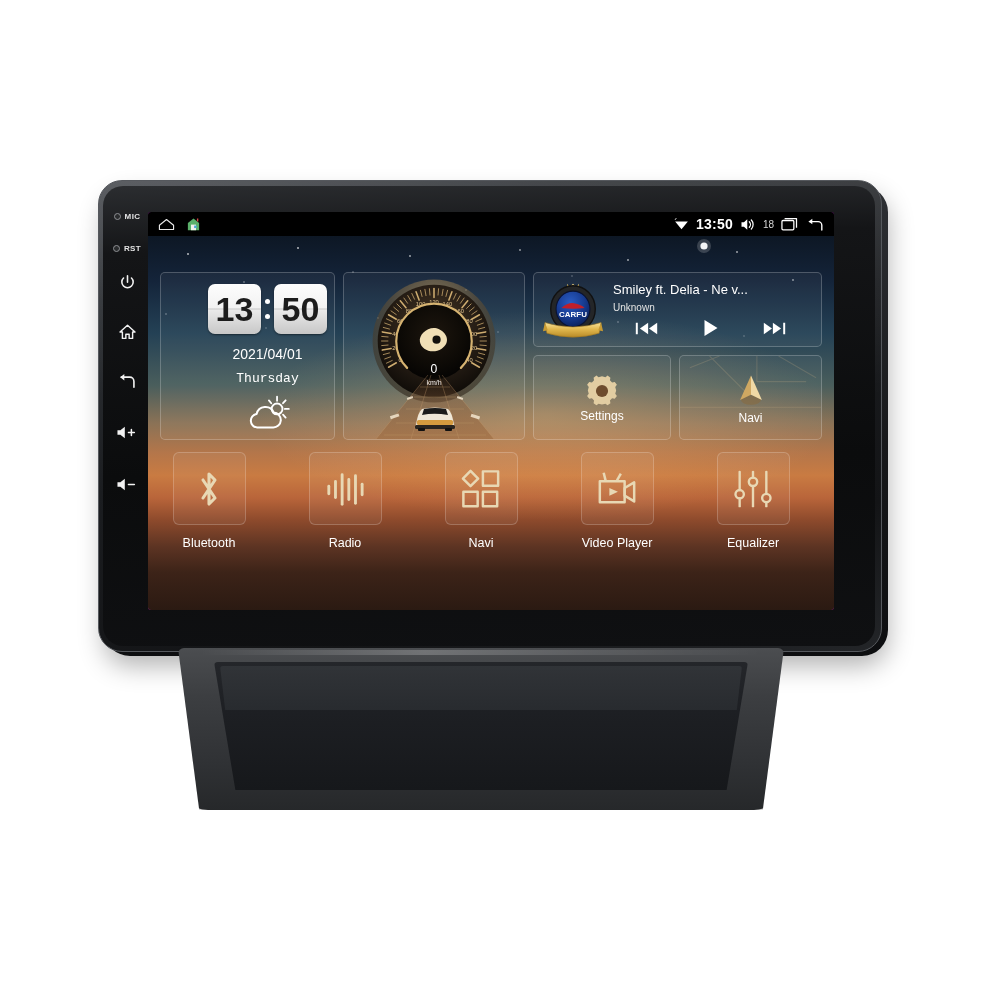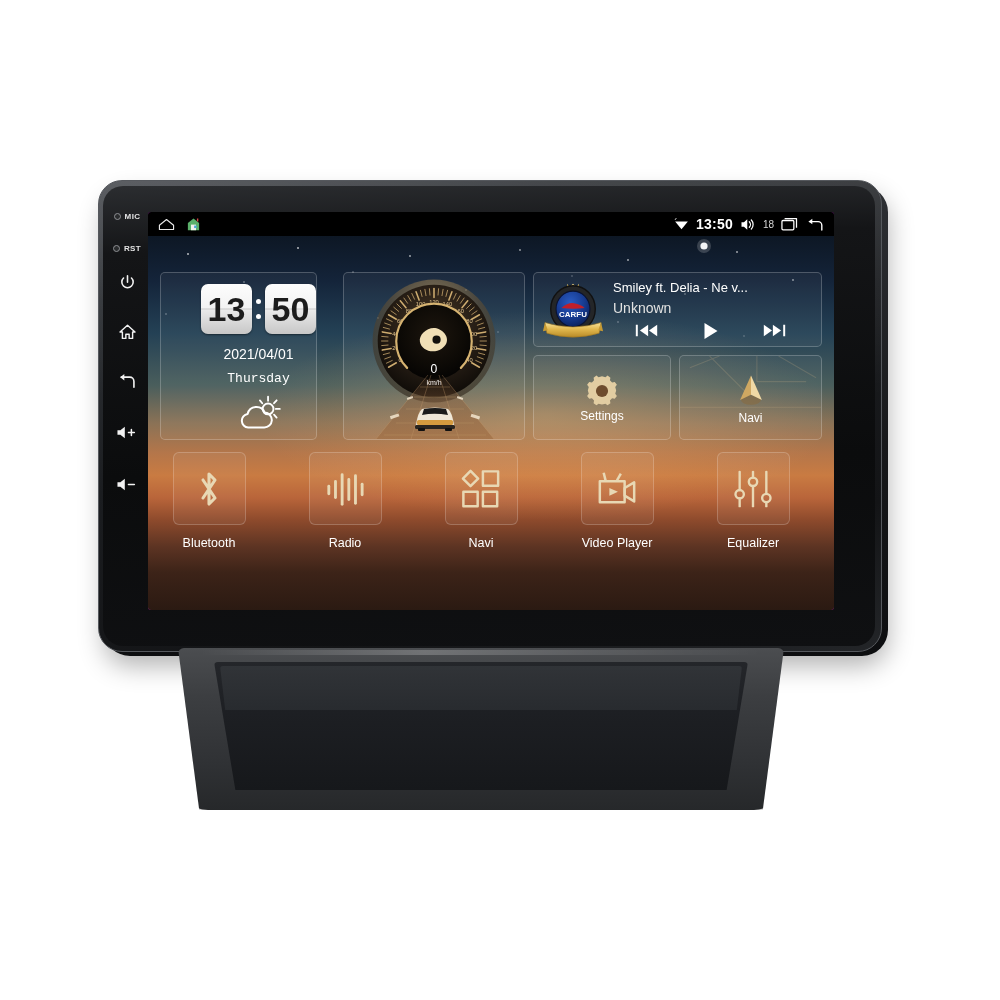--- a/index.html
+++ b/index.html
@@ -92,21 +92,21 @@
 
   
   .card{
     position:absolute;
     border:1px solid rgba(255,255,255,.22);
     border-radius:5px;
     background: rgba(255,255,255,.045);
   }
 
   
-  #w-clock{ left:12px; top:36px; width:157px; height:168px;padding-left:40px; }
+  #w-clock{ left:12px; top:36px; width:175px; height:168px;padding-left:40px; }
   .flip-wrap{ display:flex; align-items:center; justify-content:center; gap:2px; margin-top:11px; }
   .flip{
     width:53px; height:50px; border-radius:7px;
     background: linear-gradient(180deg,#fdfdfd 0%, #f2f2f2 47%, #d2d2d2 50%, #e9e9e9 53%, #c7c7c7 100%);
     display:flex; align-items:center; justify-content:center;
     color:#1c1c1c; font-size:34px; font-weight:bold; line-height:1;
     box-shadow: 0 1px 2px rgba(0,0,0,.45);
   }
   .flip-colon{
     display:flex; flex-direction:column; justify-content:center; gap:10px; padding:0 2px;
@@ -122,21 +122,21 @@
   .road{ position:absolute; left:0; bottom:0; width:100%; height:64px; overflow:hidden; border-radius:0 0 5px 5px;}
 
   
   #w-media{ left:385px; top:36px; width:289px; height:75px; }
   .media-inner{ display:flex; align-items:center; height:100%; padding:5px 8px; }
   .logo-badge{ width:62px; height:64px; position:relative; flex:0 0 62px; }
   .media-text{ flex:1; padding-left:9px; min-width:0; }
   .m-title{
     color:#fff; font-size:13px; white-space:nowrap; overflow:hidden; text-overflow:ellipsis;
   }
-  .m-artist{ color:#e2e2e2; font-size:14px; margin-top:5px; }
+  .m-artist{ color:#e2e2e2; font-size:10px; margin-top:5px; }
   .m-controls{ display:flex; align-items:center; justify-content:space-around; margin-top:6px; padding-right:6px;}
   .m-btn{ cursor:pointer; }
 
   
   #w-settings{ left:385px; top:119px; width:138px; height:85px; }
   #w-navi{ left:531px; top:119px; width:143px; height:85px;
            background: rgba(255,255,255,.045); overflow:hidden; }
   .tile-inner{ display:flex; flex-direction:column; align-items:center; justify-content:center; height:100%; gap:0;}
   .tile-label{ color:#fff; font-size:12px; }
   .navi-map{ position:absolute; inset:0; opacity:.55; }

